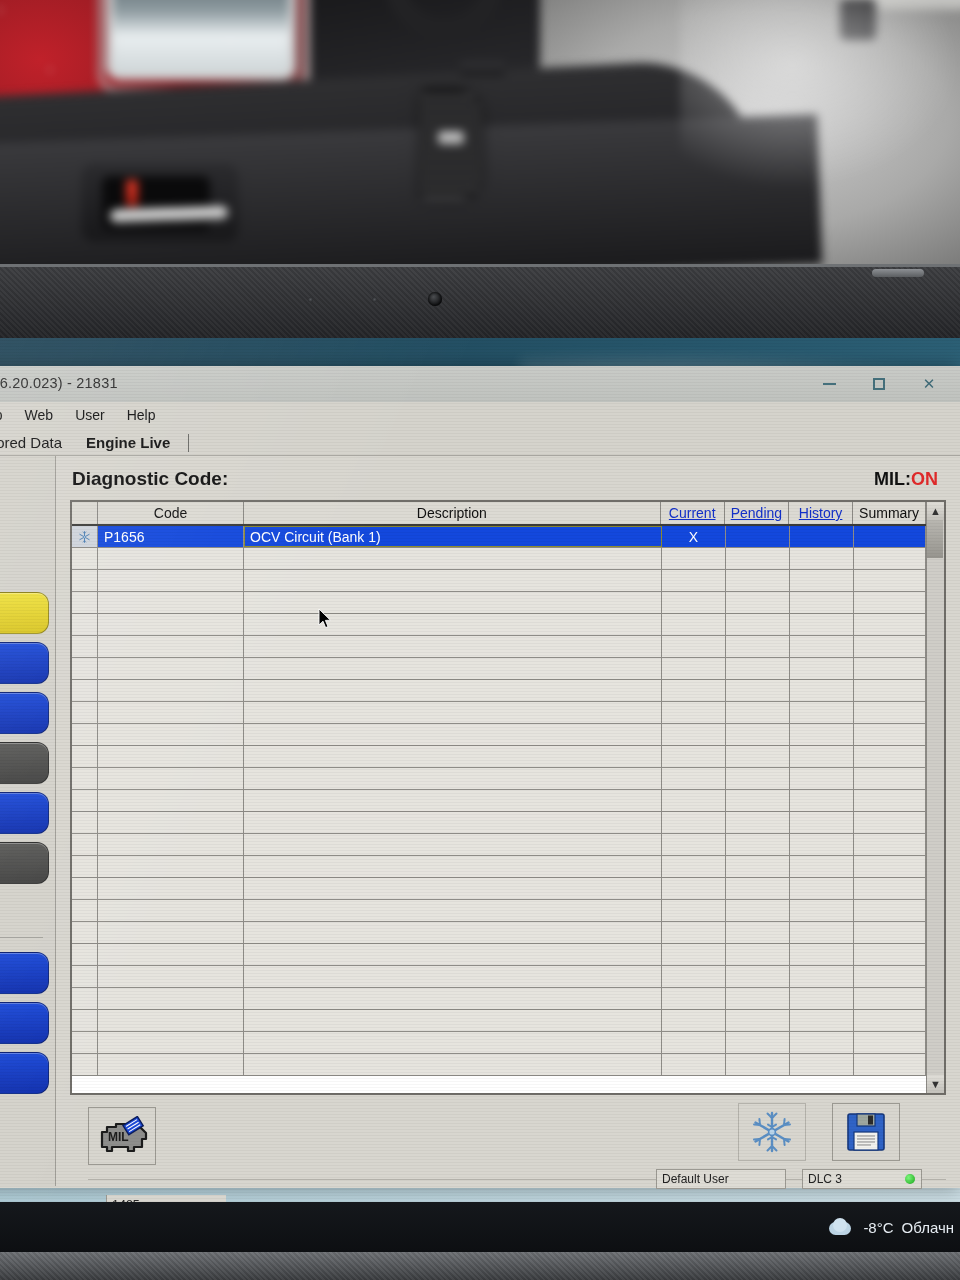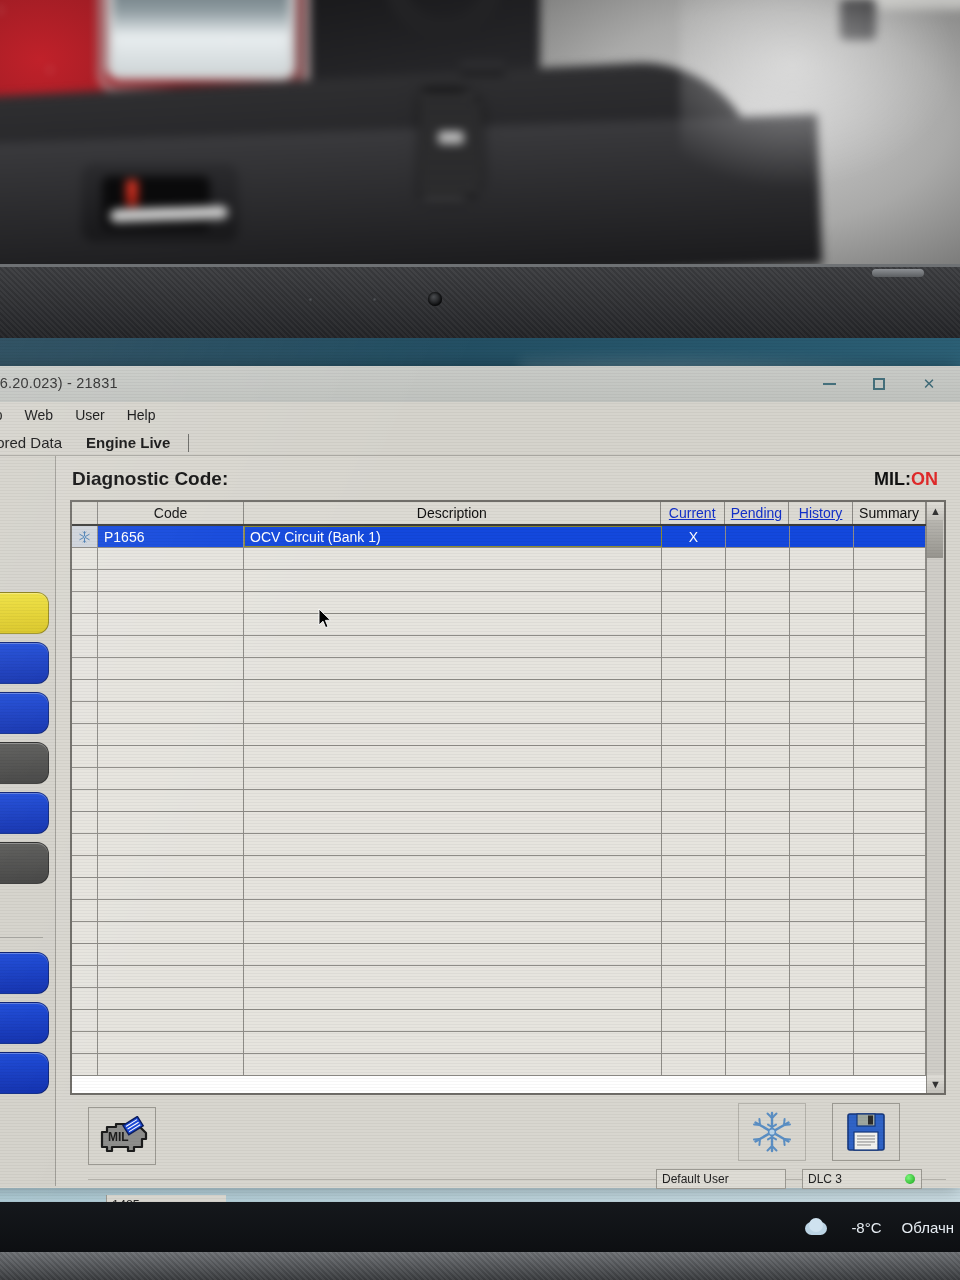--- a/index.html
+++ b/index.html
@@ -297,21 +297,21 @@
     border-left: 1px solid #9b9992; background:#d8d6cf; font-size: 12.5px;
     display:flex; align-items:center; padding-left: 5px; color:#222;
   }
 
   
   .taskbar {
     position: absolute; left: 0; top: 1202px; width: 960px; height: 50px;
     background: linear-gradient(180deg,#15181c 0%, #0d0f12 100%);
     display:flex; align-items:center; justify-content:flex-end; padding-right: 6px;
   }
-  .weather { display:flex; align-items:center; gap: 20px; color:#e6ecf2; font-size: 15px; }
+  .weather { display:flex; align-items:center; gap: 8px; color:#e6ecf2; font-size: 15px; }
   .cloud-ico { width: 30px; height: 20px; position:relative; }
   .cloud-ico .c1 { position:absolute; left:4px; top:5px; width:22px; height:13px;
                    background:#bcd4e4; border-radius: 9px; }
   .cloud-ico .c2 { position:absolute; left:8px; top:1px; width:14px; height:14px;
                    background:#cfe2ef; border-radius:50%; }
   .taskbar-edge { position:absolute; left:0; top:1252px; width:960px; height:28px;
     background: repeating-linear-gradient(45deg, rgba(255,255,255,.04) 0 2px, rgba(0,0,0,.08) 2px 4px),
                 linear-gradient(180deg,#6e7175, #3b3d40); }
 
   

